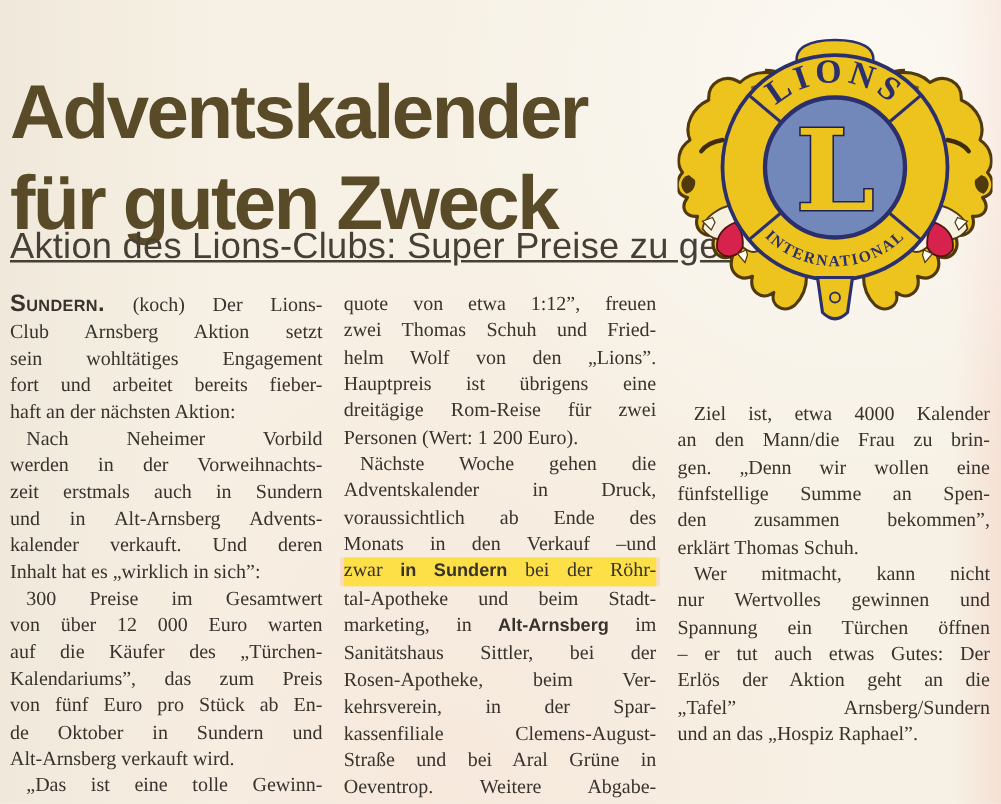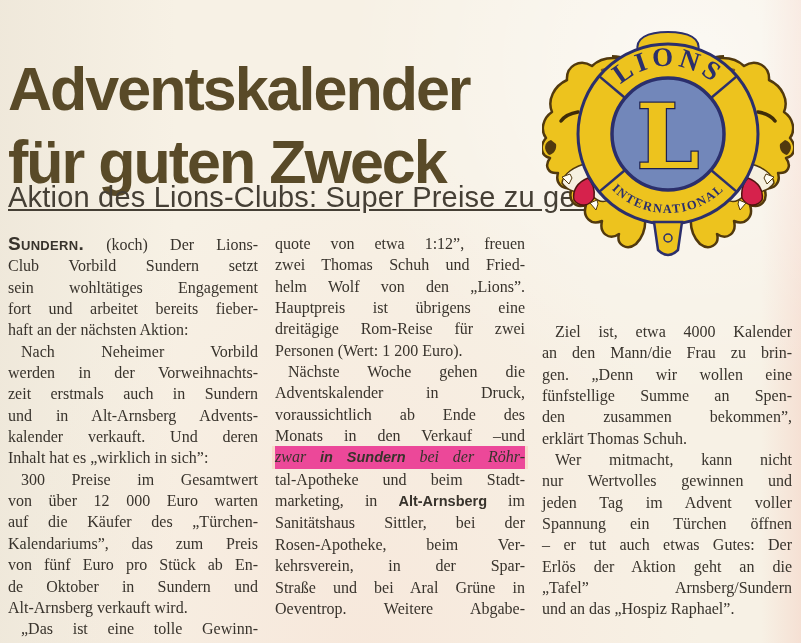--- a/index.html
+++ b/index.html
@@ -34,21 +34,21 @@
     display:flex;gap:17px;
   }
   .col{flex:1 1 0;min-width:0;color:#38332c;}
   .ln{
     font-size:16px;line-height:21.35px;
     text-align:justify;text-align-last:justify;
     -moz-text-align-last:justify;
   }
   .ln.end{text-align-last:left;-moz-text-align-last:left;}
   .ln.ind{text-indent:13px;}
-  .ln.hl{background:#ec4899;box-shadow:3px 0 0 #f7dbcb,-3px 0 0 #f7dbcb;font-style:italic;}
+  .ln.hl{background:#fde047;box-shadow:3px 0 0 #f7dbcb,-3px 0 0 #f7dbcb;}
   .ln strong.bd{font-family:"Liberation Sans",sans-serif;font-weight:700;font-size:14.5px;}
   .ln strong.sc{
     font-family:"Liberation Sans",sans-serif;font-weight:700;font-size:19px;
     font-variant:small-caps;letter-spacing:.3px;
   }
   svg text{user-select:none;}
 </style>
 </head>
 <body>
 
@@ -110,21 +110,21 @@
     </text>
 
     <path d="M112,214 L140,214 L136,242 Q126,252 116,242 Z" fill="#edc31e" stroke="#2b2f6c" stroke-width="2.5"></path>
     <circle cx="126" cy="230" r="4" fill="none" stroke="#2b2f6c" stroke-width="1.5"></circle>
   </svg>
 </div>
 
 <div class="columns">
   <div class="col">
       <div class="ln"><strong class="sc">Sundern.</strong> (koch) Der Lions-</div>
-      <div class="ln">Club Vorbild Sundern setzt</div>
+      <div class="ln">Club Arnsberg Aktion setzt</div>
       <div class="ln">sein wohltätiges Engagement</div>
       <div class="ln">fort und arbeitet bereits fieber-</div>
       <div class="ln end">haft an der nächsten Aktion:</div>
       <div class="ln ind">Nach Neheimer Vorbild</div>
       <div class="ln">werden in der Vorweihnachts-</div>
       <div class="ln">zeit erstmals auch in Sundern</div>
       <div class="ln">und in Alt-Arnsberg Advents-</div>
       <div class="ln">kalender verkauft. Und deren</div>
       <div class="ln end">Inhalt hat es „wirklich in sich”:</div>
       <div class="ln ind">300 Preise im Gesamtwert</div>
@@ -146,32 +146,32 @@
       <div class="ln ind">Nächste Woche gehen die</div>
       <div class="ln">Adventskalender in Druck,</div>
       <div class="ln">voraussichtlich ab Ende des</div>
       <div class="ln">Monats in den Verkauf –und</div>
       <div class="ln hl">zwar <strong class="bd">in Sundern</strong> bei der Röhr-</div>
       <div class="ln">tal-Apotheke und beim Stadt-</div>
       <div class="ln">marketing, in <strong class="bd">Alt-Arnsberg</strong> im</div>
       <div class="ln">Sanitätshaus Sittler, bei der</div>
       <div class="ln">Rosen-Apotheke, beim Ver-</div>
       <div class="ln">kehrsverein, in der Spar-</div>
+      <div class="ln">kassenfiliale Clemens-August-</div>
       <div class="ln">Straße und bei Aral Grüne in</div>
       <div class="ln">Oeventrop. Weitere Abgabe-</div>
     </div>
   <div class="col" style="padding-top: 88px;">
       <div class="ln ind">Ziel ist, etwa 4000 Kalender</div>
       <div class="ln">an den Mann/die Frau zu brin-</div>
       <div class="ln">gen. „Denn wir wollen eine</div>
       <div class="ln">fünfstellige Summe an Spen-</div>
       <div class="ln">den zusammen bekommen”,</div>
       <div class="ln end">erklärt Thomas Schuh.</div>
       <div class="ln ind">Wer mitmacht, kann nicht</div>
       <div class="ln">nur Wertvolles gewinnen und</div>
-      <div class="ln">jeden Tag im Advent voller</div>
       <div class="ln">Spannung ein Türchen öffnen</div>
       <div class="ln">– er tut auch etwas Gutes: Der</div>
       <div class="ln">Erlös der Aktion geht an die</div>
       <div class="ln">„Tafel” Arnsberg/Sundern</div>
       <div class="ln end">und an das „Hospiz Raphael”.</div>
     </div>
 </div>
 
 </body></html>

